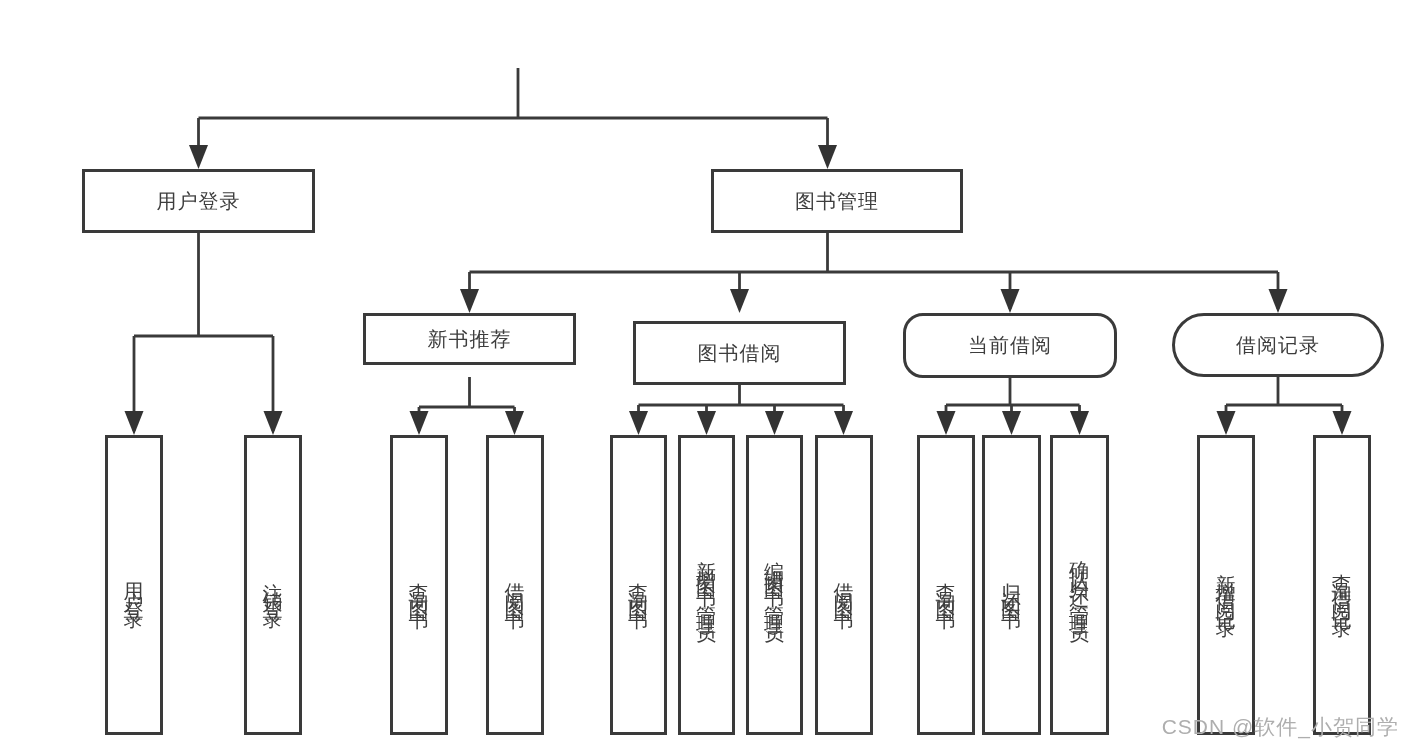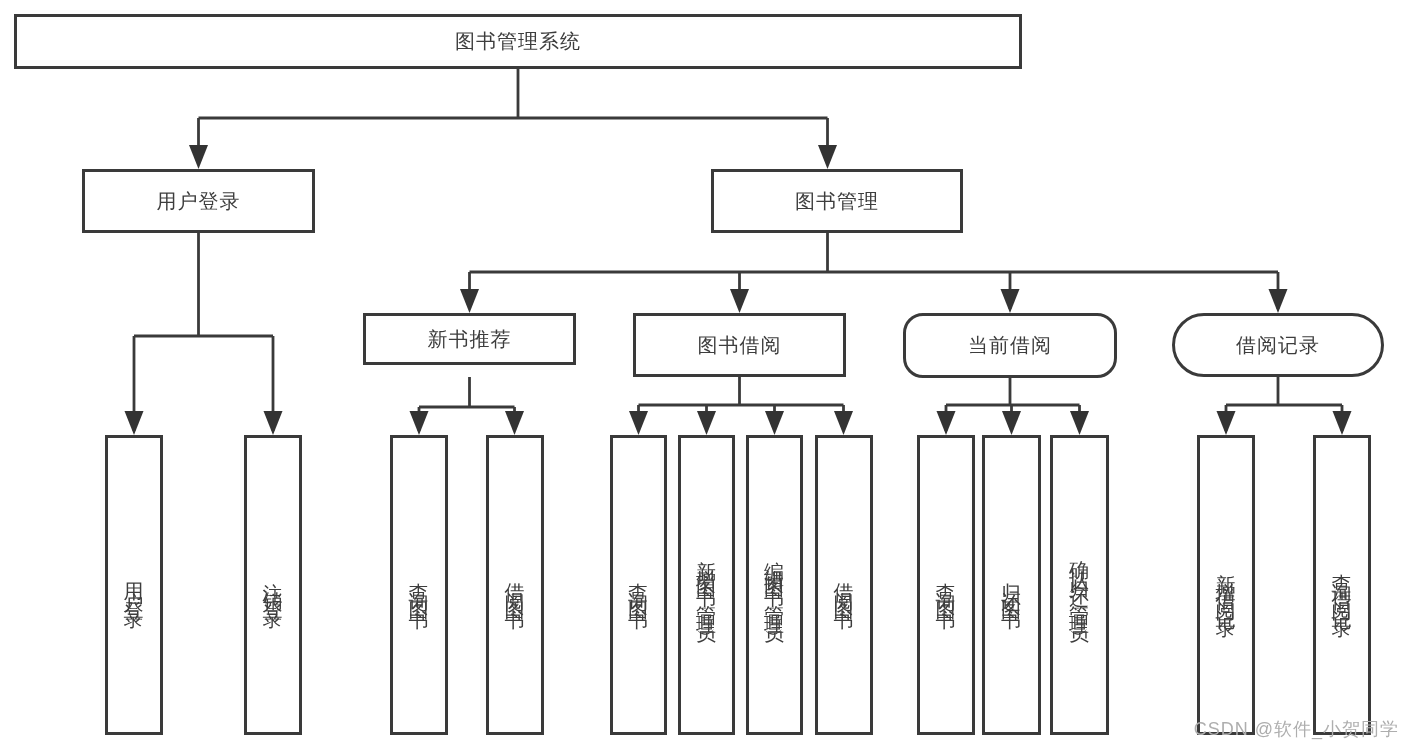--- a/index.html
+++ b/index.html
@@ -55,21 +55,21 @@
     font-size: 20px;
     color: #3d3d3d;
     letter-spacing: 9px;
     line-height: 1;
     max-height: 292px;
   }
   #watermark {
     position: absolute;
     right: 6px;
     bottom: 6px;
-    font-size: 18px;
+    font-size: 21px;
     color: #aeaeae;
     letter-spacing: 1px;
     z-index: 5;
     white-space: nowrap;
   }
 </style>
 </head>
 <body>
 
 <div id="canvas">
@@ -133,35 +133,32 @@
       <polygon points="765,411 784,411 774.5,435"></polygon>
       <polygon points="834,411 853,411 843.5,435"></polygon>
       <polygon points="936.5,411 955.5,411 946,435"></polygon>
       <polygon points="1002,411 1021,411 1011.5,435"></polygon>
       <polygon points="1070,411 1089,411 1079.5,435"></polygon>
       <polygon points="1216.5,411 1235.5,411 1226,435"></polygon>
       <polygon points="1332.5,411 1351.5,411 1342,435"></polygon>
     </g>
   </svg>
 
-  <div class="hbox" style="left:14px; top:14px; width:1008px; height:55px;">
-    <span>图书管理系统</span>
-  </div>
 
   <div class="hbox" style="left:82px; top:169px; width:233px; height:64px;">
     <span>用户登录</span>
   </div>
   <div class="hbox" style="left:711px; top:169px; width:252px; height:64px;">
     <span>图书管理</span>
   </div>
 
   <div class="hbox" style="left:363px; top:313px; width:213px; height:52px;">
     <span>新书推荐</span>
   </div>
-  <div class="hbox" style="left:633px; top:313px; width:213px; height:64px;">
+  <div class="hbox" style="left:633px; top:321px; width:213px; height:64px;">
     <span>图书借阅</span>
   </div>
   <div class="hbox" style="left:903px; top:313px; width:214px; height:65px;border-radius:20px;">
     <span>当前借阅</span>
   </div>
   <div class="hbox" style="left:1172px; top:313px; width:212px; height:64px;border-radius:32px;">
     <span>借阅记录</span>
   </div>
 
   <div class="vbox" style="left:105px; width:58px;">

